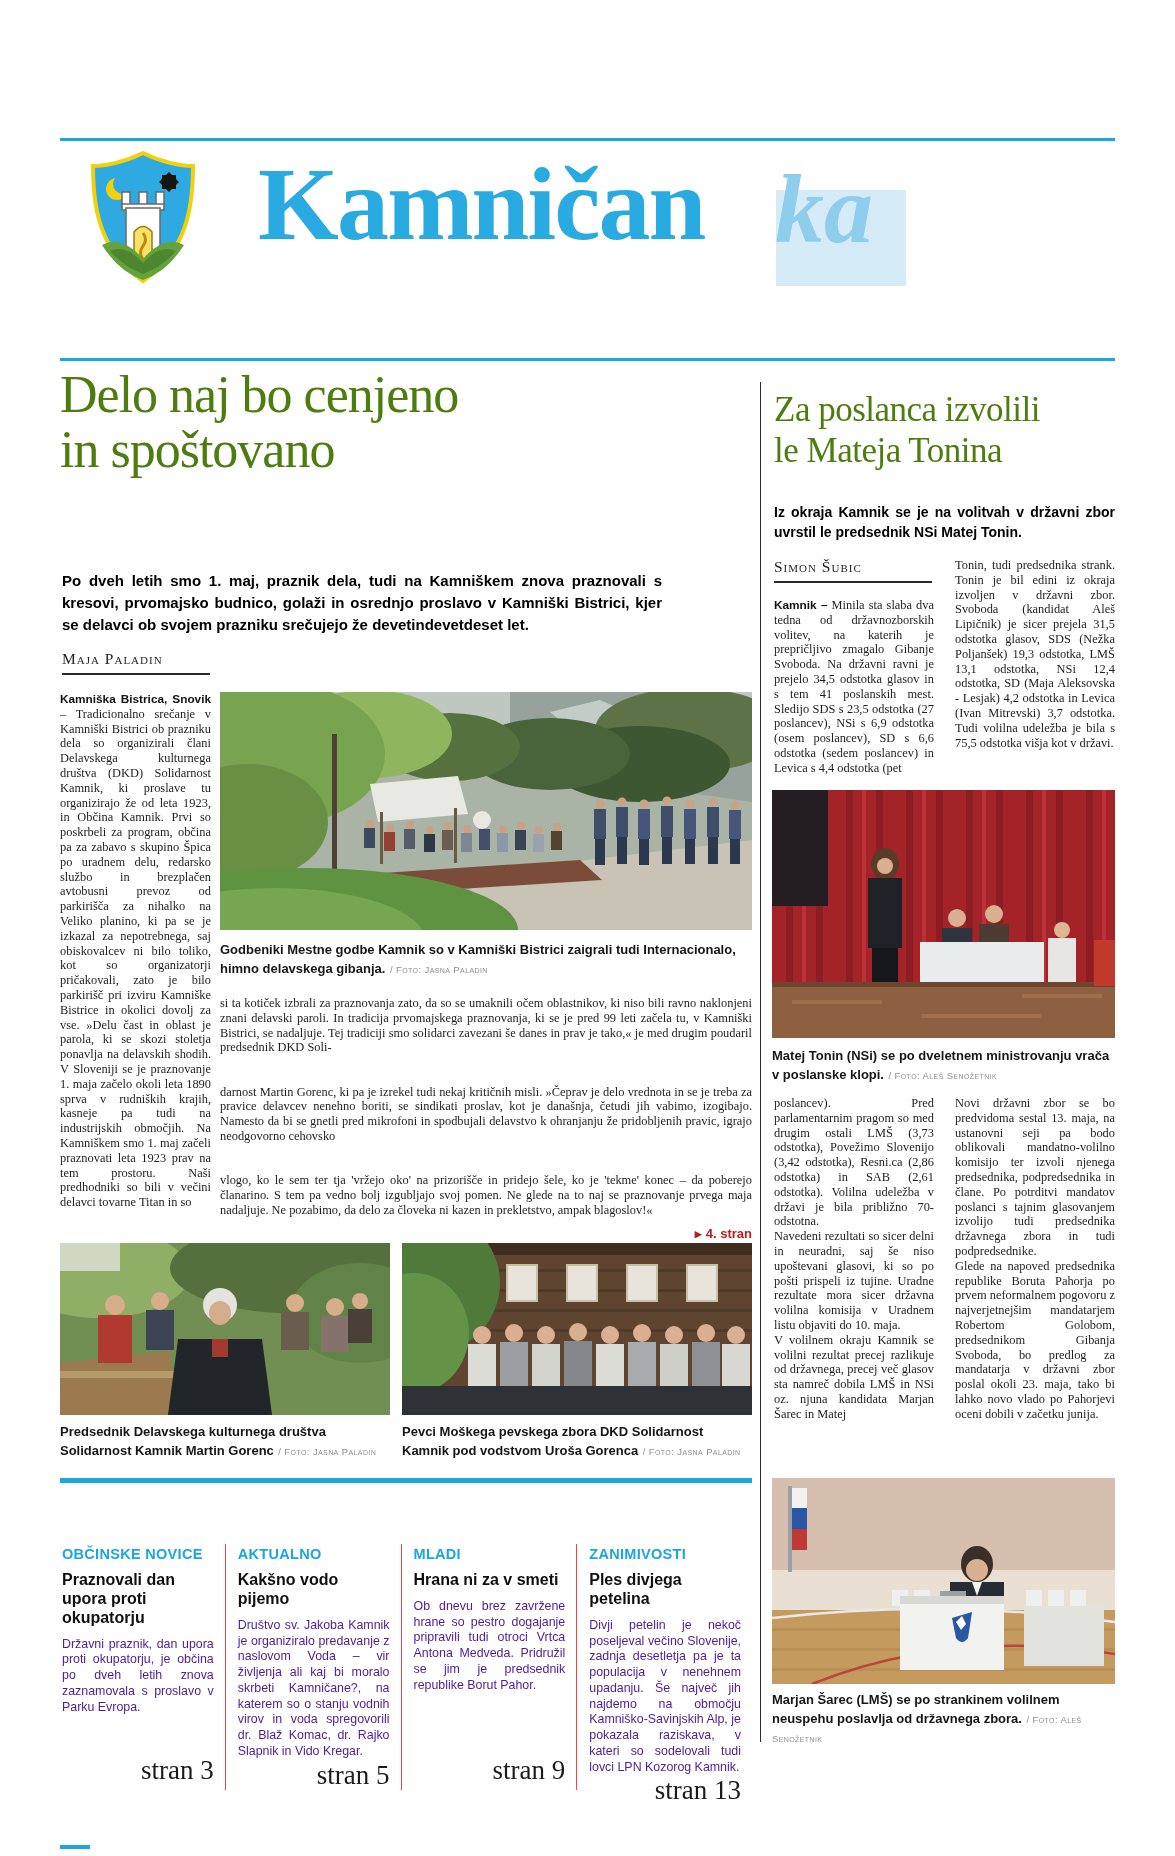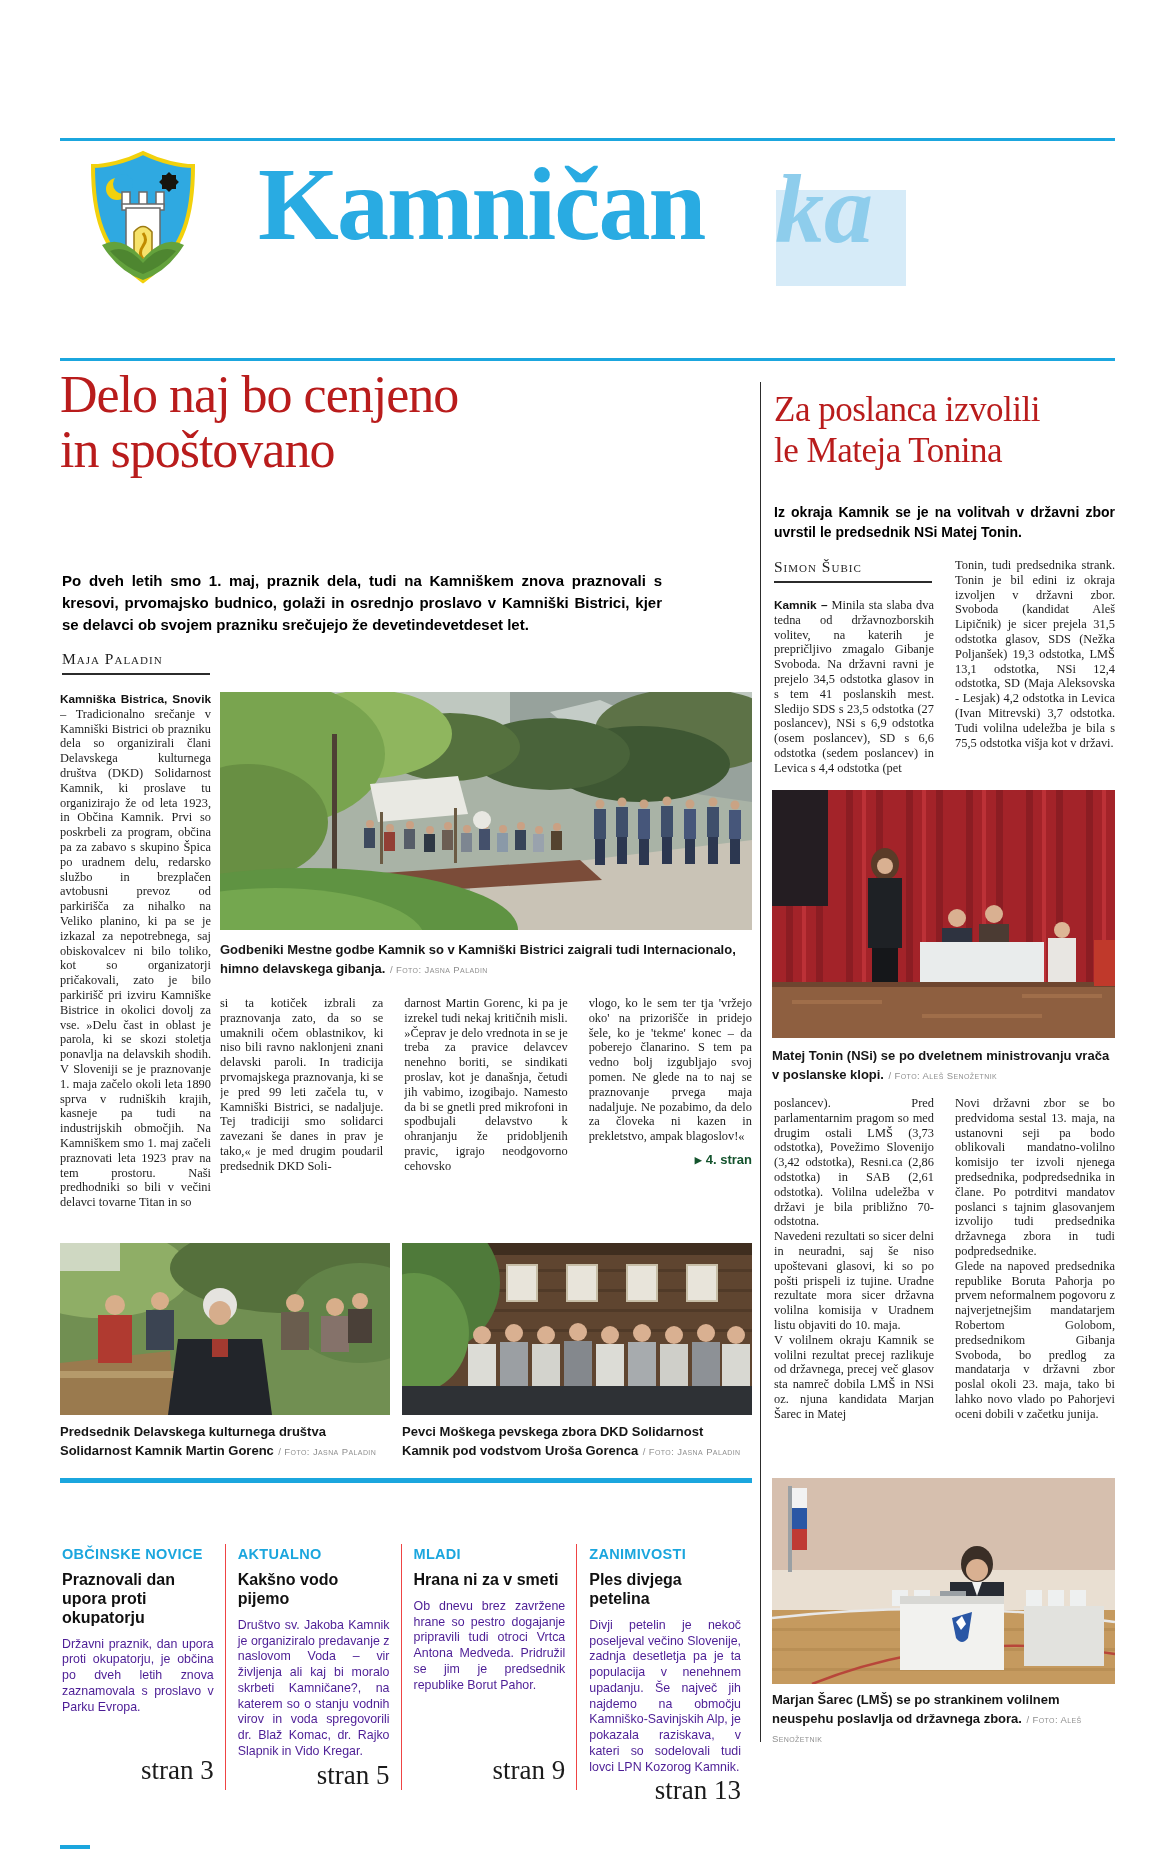--- a/index.html
+++ b/index.html
@@ -9,36 +9,36 @@
   .rule{background:#1ba6de;}
   
   .mast-title{font-family:"Liberation Serif",serif;font-weight:700;font-size:104px;line-height:1;
               color:#29abe2;letter-spacing:-2px;}
   .mast-ka{font-family:"Liberation Serif",serif;font-weight:700;font-style:italic;font-size:98px;
            line-height:1;color:#8ecdec;}
   .ka-box{background:#d6ebf8;}
   .mast-sub{font-family:"Liberation Sans",sans-serif;font-variant:small-caps;font-size:20px;
             color:#1ba6de;letter-spacing:1.2px;}
   
-  .headline{font-family:"Liberation Serif",serif;font-weight:400;color:#b91c1c;white-space:pre-line;}
+  .headline{font-family:"Liberation Serif",serif;font-weight:400;color:#4d7c0f;white-space:pre-line;}
   .h-lead{font-size:52px;line-height:1.05;letter-spacing:-1px;}
   .h-second{font-size:35px;line-height:1.16;letter-spacing:-0.5px;}
   .standfirst{font-family:"Liberation Sans",sans-serif;font-weight:700;font-size:15px;line-height:1.45;
               color:#000000;text-align:justify;}
   .byline{font-family:"Liberation Serif",serif;font-variant:small-caps;font-size:15.5px;
           letter-spacing:1px;color:#1e1e1e;}
   .byline-rule{height:2px;background:#2b2b2b;margin-top:5px;}
   
   .body-text{font-family:"Liberation Serif",serif;font-size:12.4px;line-height:14.8px;color:#1d1d1d;
              text-align:justify;overflow:hidden;}
   .prewrap{white-space:pre-line;}
   .dl{font-family:"Liberation Sans",sans-serif;font-weight:700;font-size:11.8px;color:#111;}
   .cols{display:flex;gap:21px;}
   .cols .col{flex:1;}
-  .cont-link{font-family:"Liberation Sans",sans-serif;font-weight:700;font-size:13px;color:#14532d;
+  .cont-link{font-family:"Liberation Sans",sans-serif;font-weight:700;font-size:13px;color:#b91c1c;
              text-align:right;margin-top:8px;}
   .cont-arrow{font-size:9px;vertical-align:1px;margin-right:4px;}
   
   .caption{font-family:"Liberation Sans",sans-serif;font-weight:700;font-size:13px;line-height:1.3;
            color:#161616;text-align:left;}
   .credit{font-family:"Liberation Sans",sans-serif;font-weight:400;font-variant:small-caps;
           font-size:9.5px;color:#8f8f8f;letter-spacing:.4px;}
   
   .photo{overflow:hidden;background:#9aa79a;}
   .photo svg{display:block;width:100%;height:100%;}
@@ -177,21 +177,21 @@
       <ellipse cx="88" cy="238" rx="210" ry="62" fill="#5f9342"></ellipse>
       <ellipse cx="55" cy="248" rx="150" ry="52" fill="#74a74f"></ellipse>
     </svg>
   </div>
 
   <div class="abs" style="left:220px;top:940px;width:532px;">
     <span class="caption">Godbeniki Mestne godbe Kamnik so v Kamniški Bistrici zaigrali tudi Internacionalo, himno delavskega gibanja.</span>
     <span class="credit">/ Foto: Jasna Paladin</span>
   </div>
 
-  <div class="abs cols" style="left:220px;top:996px;width:532px;height:245px;overflow:hidden;">
+  <div class="abs cols" style="left:220px;top:996px;width:532px;height:245px;overflow:hidden;flex-direction:column;">
     <div class="col body-text">si ta kotiček izbrali za praznovanja zato, da so se umaknili očem oblastnikov, ki niso bili ravno naklonjeni znani delavski paroli. In tradicija prvomajskega praznovanja, ki se je pred 99 leti začela tu, v Kamniški Bistrici, se nadaljuje. Tej tradiciji smo solidarci zavezani še danes in prav je tako,« je med drugim poudaril predsednik DKD Soli-</div>
     <div class="col body-text">darnost Martin Gorenc, ki pa je izrekel tudi nekaj kritičnih misli. »Čeprav je delo vrednota in se je treba za pravice delavcev nenehno boriti, se sindikati proslav, kot je današnja, četudi jih vabimo, izogibajo. Namesto da bi se gnetli pred mikrofoni in spodbujali delavstvo k ohranjanju že pridobljenih pravic, igrajo neodgovorno cehovsko</div>
     <div class="col">
       <div class="body-text">vlogo, ko le sem ter tja 'vržejo oko' na prizorišče in pridejo šele, ko je 'tekme' konec – da poberejo članarino. S tem pa vedno bolj izgubljajo svoj pomen. Ne glede na to naj se praznovanje prvega maja nadaljuje. Ne pozabimo, da delo za človeka ni kazen in prekletstvo, ampak blagoslov!«</div>
       <div class="cont-link"><span class="cont-arrow">▶</span><span>4. stran</span></div>
     </div>
   </div>
 
   <div class="abs photo" style="left:60px;top:1243px;width:330px;height:172px;">
     <svg viewBox="0 0 330 172" preserveAspectRatio="none">

